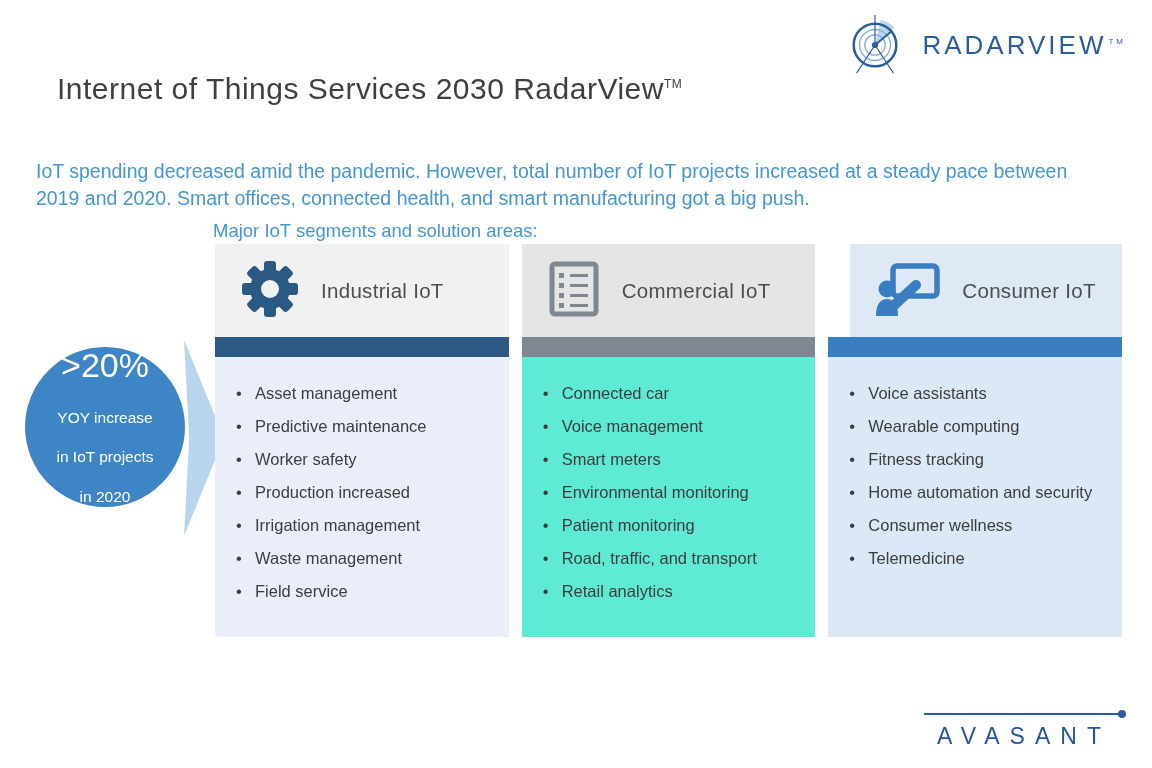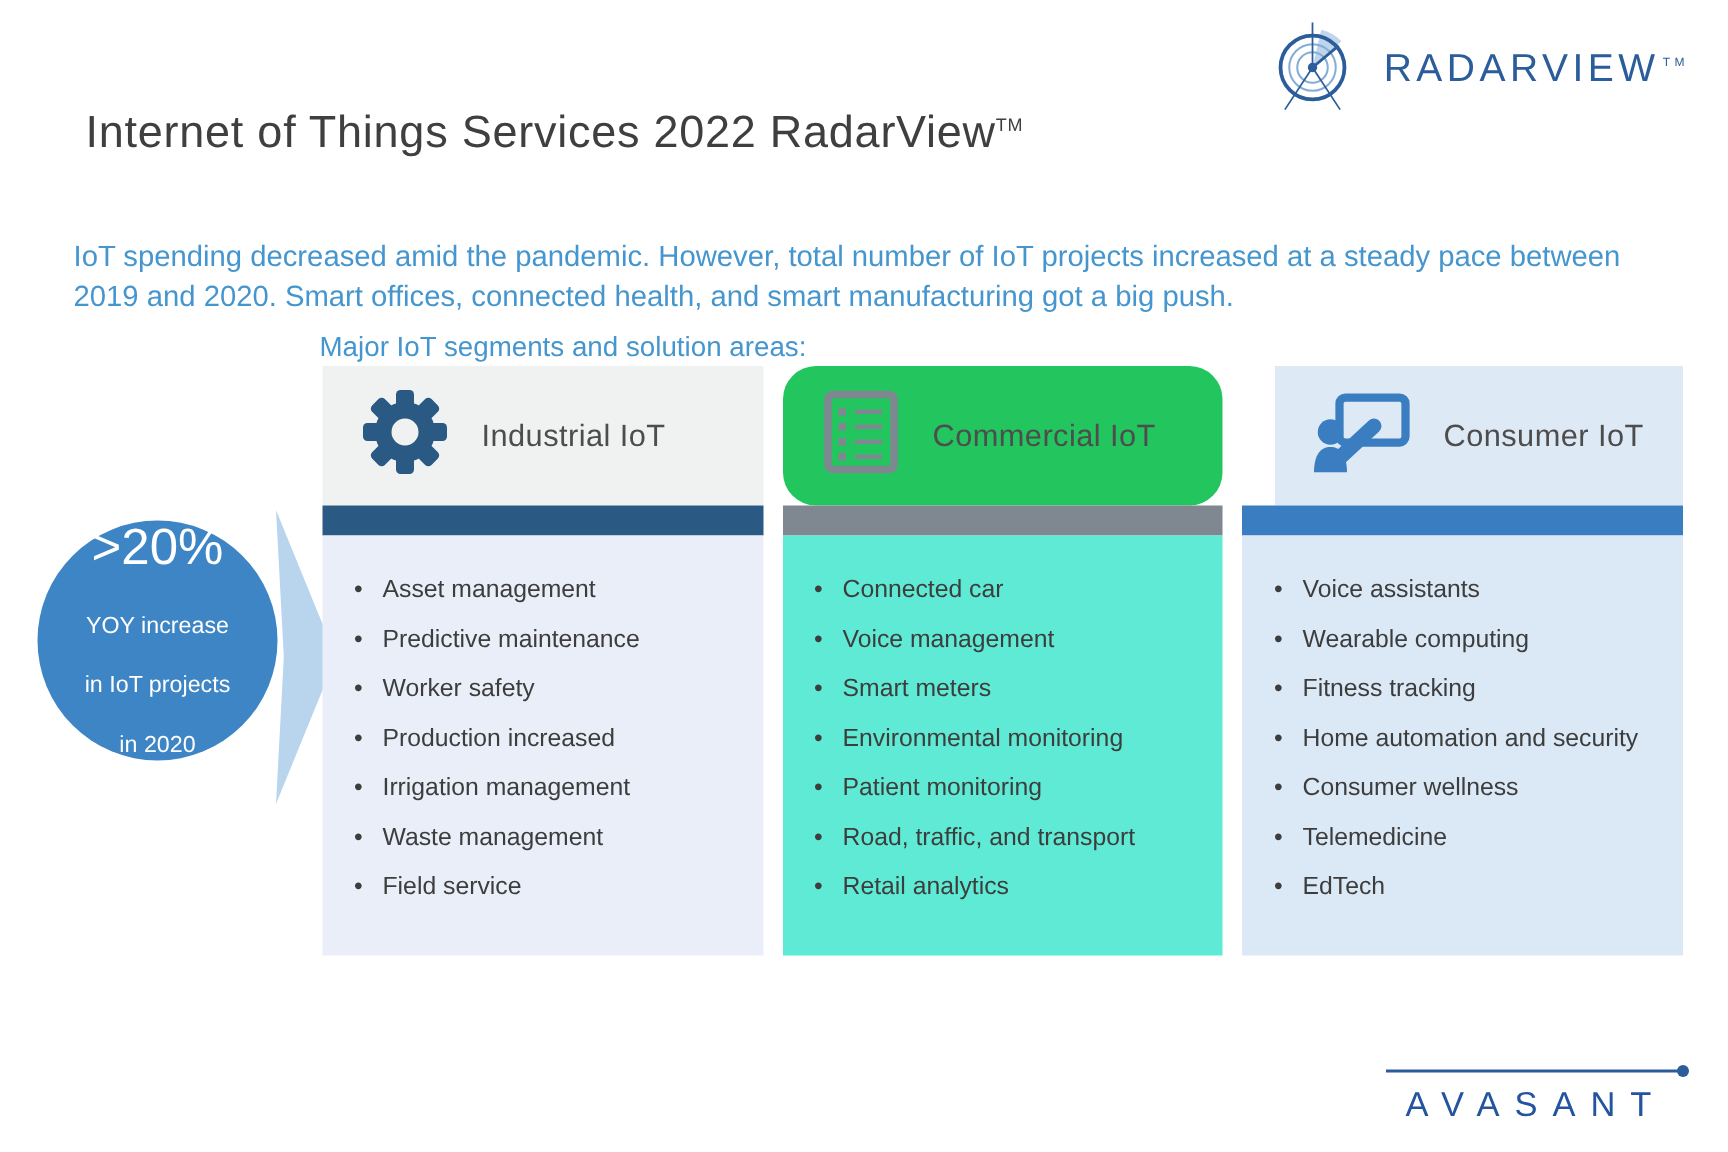--- a/index.html
+++ b/index.html
@@ -13,21 +13,21 @@
   .rv-logo { position:absolute; top:14px; right:26px; display:flex; align-items:center; gap:16px; }
   .rv-logo svg { display:block; }
   .rv-word { color:#2b5d9b; font-size:26px; letter-spacing:3px; font-weight:500; }
   .rv-tm { color:#2b5d9b; font-size:8px; vertical-align:super; margin-left:2px; }
 
   
   .title { position:absolute; left:57px; top:72px; font-size:30px; color:#3f3f3f; font-weight:400; letter-spacing:0.5px; }
   .title sup { font-size:12px; color:#3f3f3f; }
 
   
-  .intro { position:absolute; left:49px; top:158px; width:1048px; font-size:19.5px; line-height:1.38; color:#4596ce; }
+  .intro { position:absolute; left:36px; top:158px; width:1048px; font-size:19.5px; line-height:1.38; color:#4596ce; }
 
   
   .segments-label { position:absolute; left:213px; top:220px; font-size:18.5px; color:#4596ce; }
 
   
   .columns { position:absolute; left:215px; top:244px; width:907px; display:flex; gap:13px; align-items:flex-start; }
   .column { flex:1 1 0; display:flex; flex-direction:column; }
   .col-header { height:93px; display:flex; align-items:center; padding-left:26px; gap:22px; }
   .col-title { font-size:20.5px; color:#4d4d4d; letter-spacing:0.3px; }
   .accent-bar { height:20px; }
@@ -73,21 +73,21 @@
         <line x1="32" y1="1" x2="32" y2="31" stroke="#2b5d9b" stroke-width="1.2"></line>
         <line x1="32" y1="32" x2="13" y2="61" stroke="#2b5d9b" stroke-width="1.2"></line>
         <line x1="32" y1="32" x2="51" y2="61" stroke="#2b5d9b" stroke-width="1.2"></line>
         <line x1="32" y1="32" x2="50" y2="17" stroke="#2b5d9b" stroke-width="2"></line>
         <circle cx="32" cy="32" r="3.2" fill="#2b5d9b"></circle>
       </svg>
     </span>
     <span class="rv-word"><span>RADARVIEW</span><sup class="rv-tm">TM</sup></span>
   </div>
 
-  <h1 class="title"><span>Internet of Things Services 2022 RadarView</span><sup>TM</sup></h1>
+  <h1 class="title"><span>Internet of Things Services 2030 RadarView</span><sup>TM</sup></h1>
 
   <p class="intro">IoT spending decreased amid the pandemic. However, total number of IoT projects increased at a steady pace between 2019 and 2020. Smart offices, connected health, and smart manufacturing got a big push.</p>
 
   <div class="segments-label">Major IoT segments and solution areas:</div>
 
   <div class="badge" style="background: rgb(61, 133, 196);">
     <div class="badge-value">&gt;20%</div>
     <div class="badge-line">YOY increase</div>
     <div class="badge-line">in IoT projects</div>
     <div class="badge-line">in 2020</div>
@@ -127,21 +127,21 @@
             <li>Worker safety</li>
             <li>Production increased</li>
             <li>Irrigation management</li>
             <li>Waste management</li>
             <li>Field service</li>
           </ul>
       </div>
     </div>
 
     <div class="column">
-      <div class="col-header" style="background: #22c55e; border-radius: 22px;">
+      <div class="col-header" style="background: #e5e5e5;">
         <span>
           <svg width="52" height="56" viewBox="0 0 52 56">
             <rect x="4" y="3" width="44" height="50" rx="3" fill="none" stroke="#7f8890" stroke-width="5"></rect>
             <g fill="#7f8890" stroke="#7f8890" stroke-width="3">
               <rect x="11" y="12" width="5" height="5" stroke="none"></rect>
                 <line x1="22" y1="14.5" x2="40" y2="14.5"></line>
               <rect x="11" y="22" width="5" height="5" stroke="none"></rect>
                 <line x1="22" y1="24.5" x2="40" y2="24.5"></line>
               <rect x="11" y="32" width="5" height="5" stroke="none"></rect>
                 <line x1="22" y1="34.5" x2="40" y2="34.5"></line>
@@ -180,21 +180,20 @@
       </div>
       <div class="accent-bar" style="background: rgb(58, 126, 193);"></div>
       <div class="col-body" style="background: rgb(219, 232, 245);">
         <ul>
             <li>Voice assistants</li>
             <li>Wearable computing</li>
             <li>Fitness tracking</li>
             <li>Home automation and security</li>
             <li>Consumer wellness</li>
             <li>Telemedicine</li>
-            <li>EdTech</li>
           </ul>
       </div>
     </div>
 
   </div>
 
   <div class="av-logo">
     <div class="av-rule">
       <span class="av-dot"></span>
     </div>

